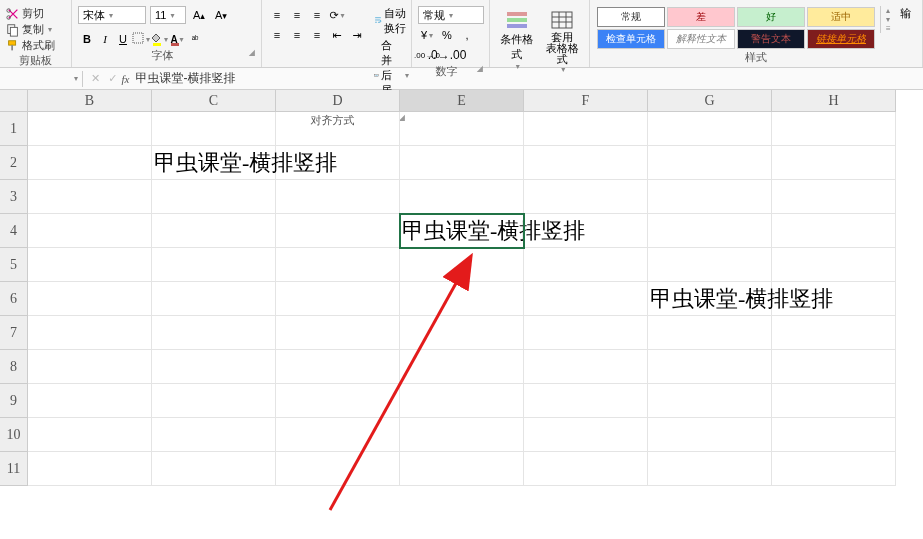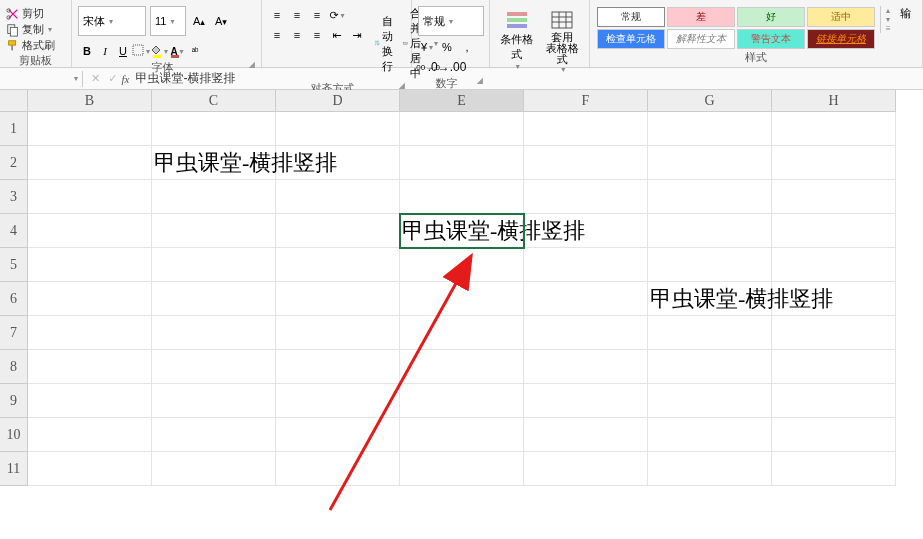--- a/index.html
+++ b/index.html
@@ -13,21 +13,21 @@
 
 
 .clip-col { display: flex; flex-direction: column; gap: 1px; }
 .btn-sm { display: flex; align-items: center; gap: 2px; padding: 0; font-size: 11px; cursor: pointer; color: #333; }
 .icon-s { width: 14px; height: 14px; display: inline-block; }
 .drop { font-size: 8px; color: #888; margin-left: 2px; }
 
 
 .font-row1 { display: flex; gap: 4px; align-items: center; }
 .font-row2 { display: flex; gap: 0px; align-items: center; margin-top: 2px; }
-.combo { border: 1px solid #bbb; background: #fff; height: 30px; display: flex; align-items: center; padding: 0 4px; font-size: 11px; cursor: pointer; }
+.combo { border: 1px solid #bbb; background: #fff; height: 18px; display: flex; align-items: center; padding: 0 4px; font-size: 11px; cursor: pointer; }
 .combo .drop { margin-left: 4px; }
 .combo.font-name { width: 68px; }
 .combo.font-size { width: 36px; }
 .sq { width: 18px; height: 18px; border: 1px solid transparent; display: flex; align-items: center; justify-content: center; cursor: pointer; font-size: 11px; }
 .colorbar { position: relative; }
 .colorbar::after { content: ""; position: absolute; left: 2px; right: 6px; bottom: 1px; height: 3px; background: var(--cb); }
 
 
 .align-rows { display: flex; flex-direction: column; gap: 2px; }
 .align-row { display: flex; gap: 2px; }
@@ -182,21 +182,21 @@
               <span>≡</span>
             </div>
           <div class="sq">
               <span>⇤</span>
             </div>
           <div class="sq">
               <span>⇥</span>
             </div>
         </div>
       </div>
-      <div style="display:flex;flex-direction:row;gap:2px;margin-left:4px">
+      <div style="display:flex;flex-direction:column;gap:2px;margin-left:4px">
         <div class="wraptext">
           <span class="icon-s"><svg viewBox="0 0 14 14">
                 <path d="M2 3h10M2 7h8a2 2 0 010 4H8l1-1m-1 1l1 1M2 11h3" stroke="#08c" fill="none"></path>
               </svg></span>
           <span>自动换行</span>
         </div>
         <div class="wraptext">
           <span class="icon-s"><svg viewBox="0 0 14 14">
                 <rect x="1" y="4" width="12" height="6" fill="none" stroke="#555"></rect>
                 <path d="M4 7h6" stroke="#08c"></path>
@@ -270,21 +270,21 @@
       <div class="swatch-grid" id="swatch-grid">
           <div class="swatch-row">
             <div class="swatch sel" style="background: rgb(255, 255, 255); color: rgb(51, 51, 51);">常规</div>
             <div class="swatch" style="background: rgb(255, 199, 206); color: rgb(156, 0, 6);">差</div>
             <div class="swatch" style="background: rgb(198, 239, 206); color: rgb(0, 97, 0);">好</div>
             <div class="swatch" style="background: rgb(255, 235, 156); color: rgb(156, 101, 0);">适中</div>
           </div>
           <div class="swatch-row">
             <div class="swatch" style="background: #3b82f6; color: rgb(255, 255, 255);">检查单元格</div>
             <div class="swatch" style="background: rgb(255, 255, 255); color: rgb(127, 127, 127); font-style: italic;">解释性文本</div>
-            <div class="swatch" style="background: #5eead4; color: rgb(192, 80, 77);">警告文本</div>
+            <div class="swatch" style="background: #0f172a; color: rgb(192, 80, 77);">警告文本</div>
             <div class="swatch" style="background: #7f1d1d; color: rgb(255, 140, 0); font-style: italic; text-decoration: underline;">链接单元格</div>
           </div>
         </div>
       <div style="display:flex;flex-direction:column;justify-content:center;border-left:1px solid #ccc;padding:0 3px">
         <span class="drop">▴</span>
         <span class="drop">▾</span>
         <span class="drop">≡</span>
       </div>
       <div style="width:16px;text-align:center">输</div>
     </div>

